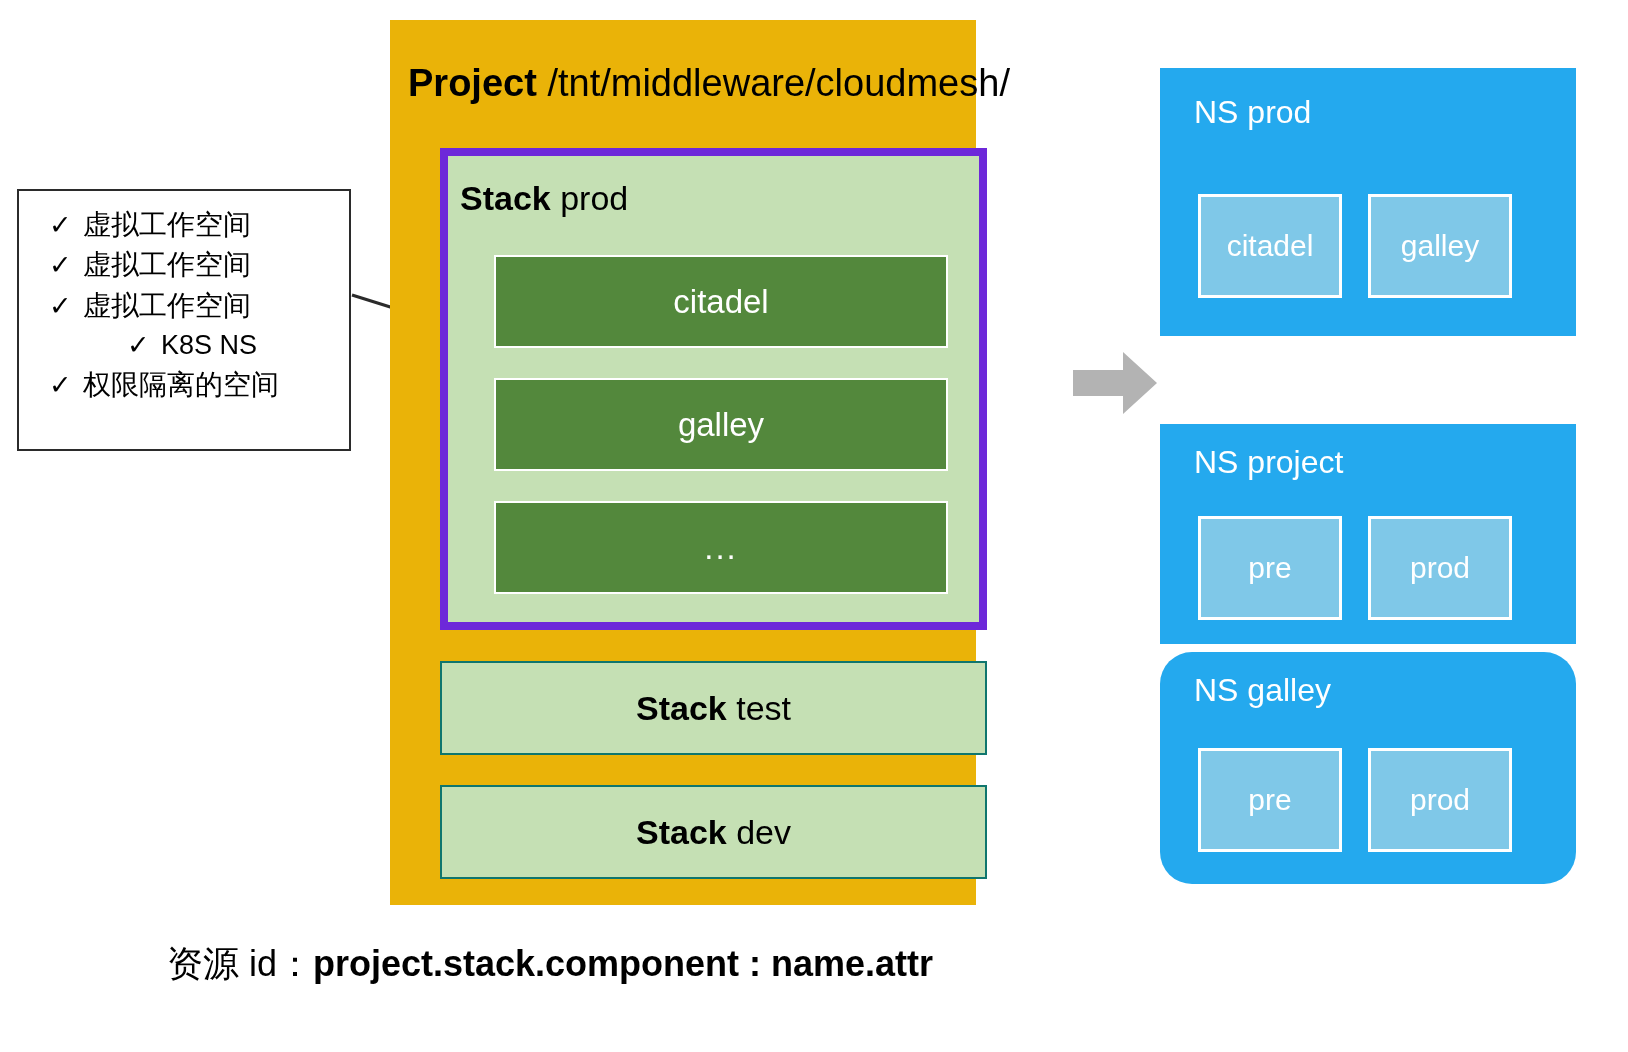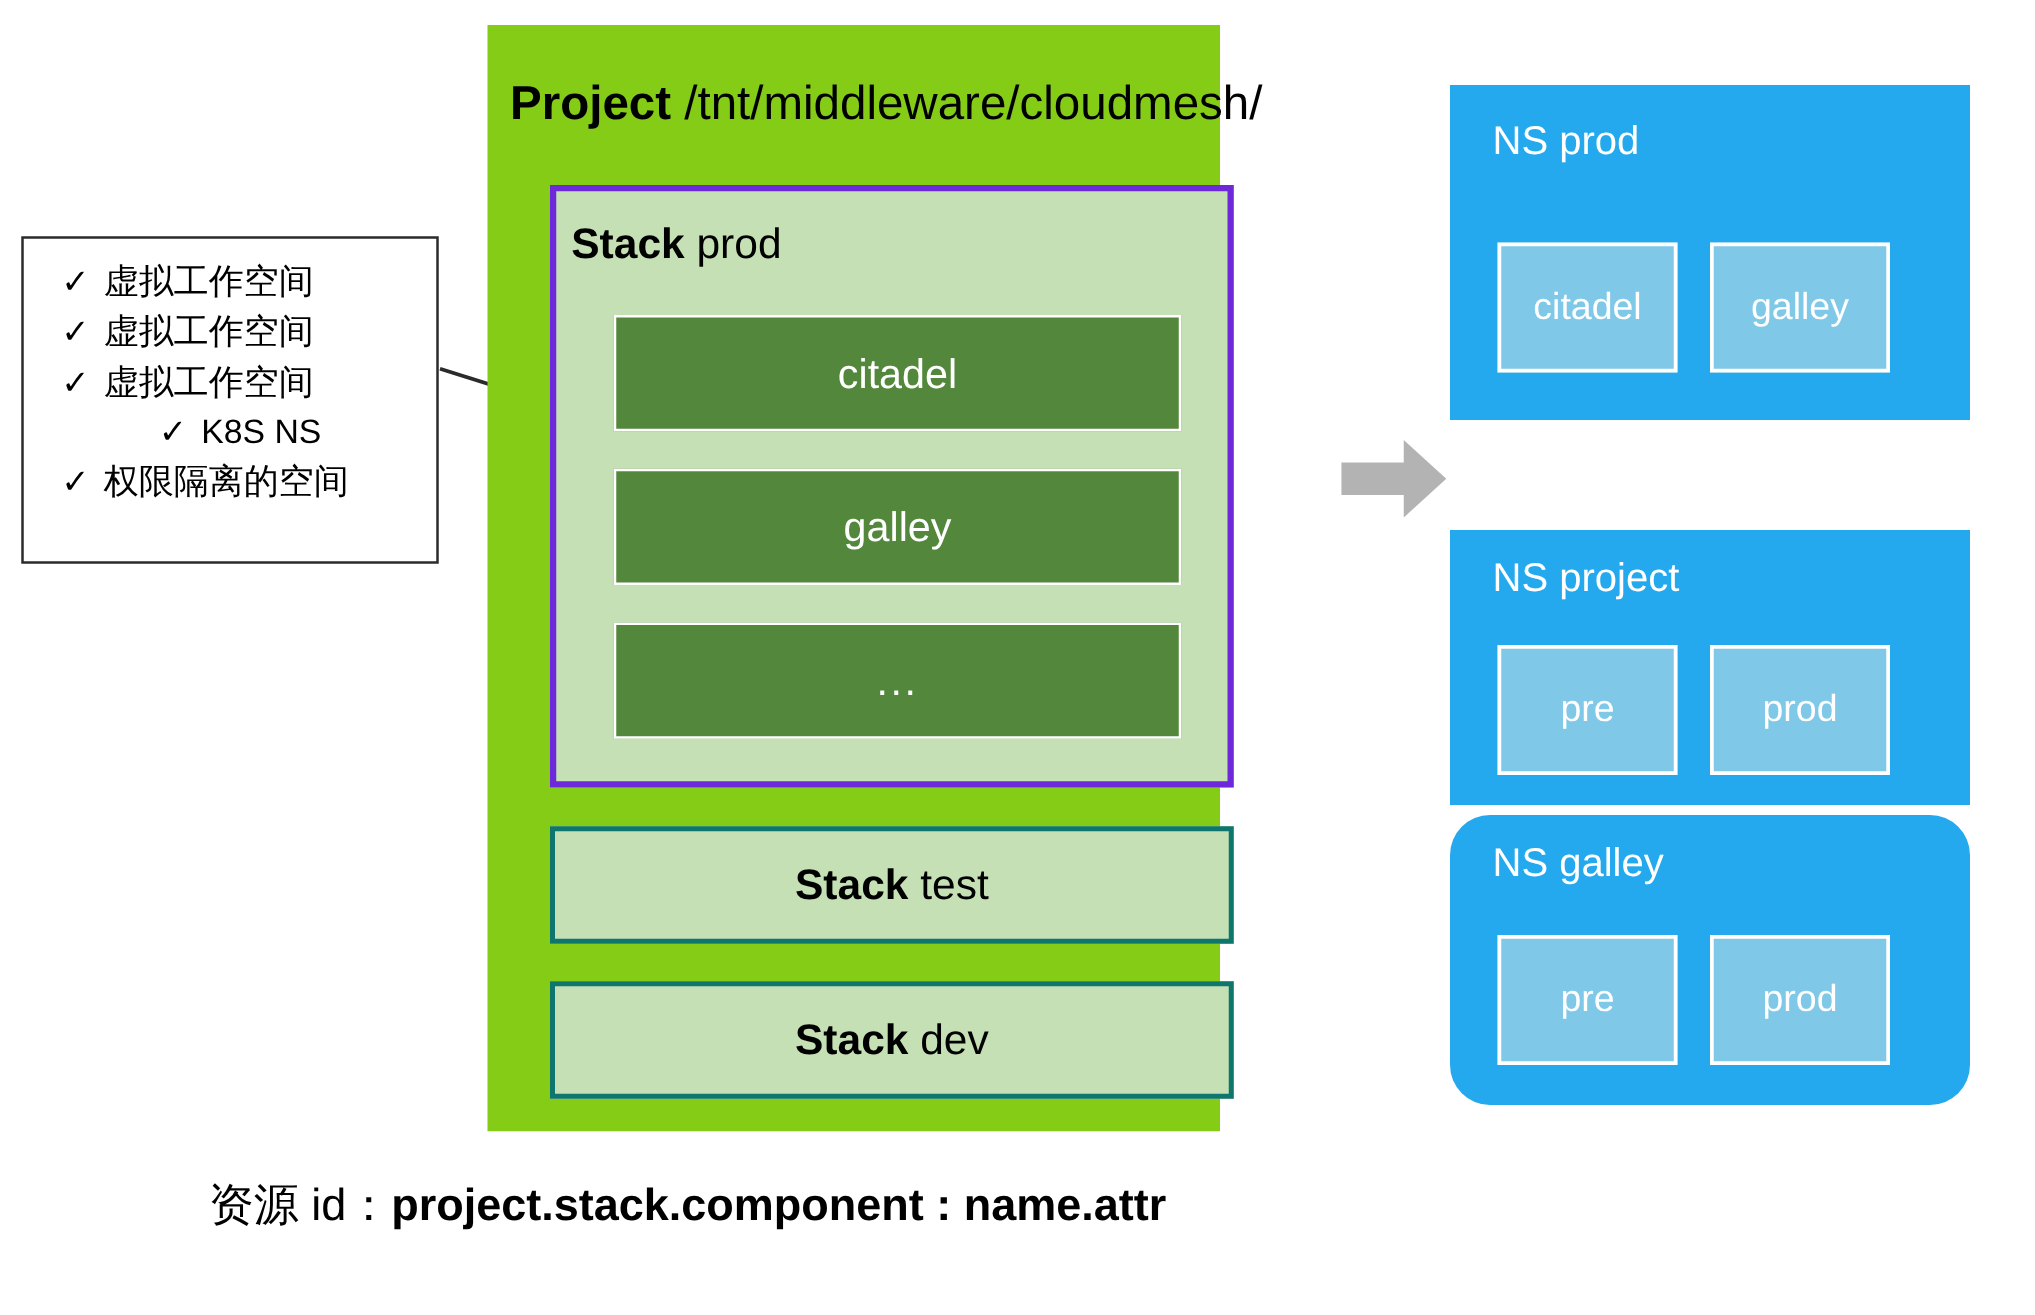--- a/index.html
+++ b/index.html
@@ -69,21 +69,21 @@
     pointer-events: none;
   }
 
   
   #project-panel {
     position: absolute;
     left: 390px;
     top: 20px;
     width: 586px;
     height: 885px;
-    background: #84cc16;
+    background: #eab308;
     box-sizing: border-box;
   }
   #project-title {
     position: absolute;
     left: 18px;
     top: 42px;
     font-size: 38px;
     color: #000000;
     white-space: nowrap;
     overflow: hidden;
@@ -94,21 +94,21 @@
   }
 
   
   #stack-prod {
     position: absolute;
     left: 50px;
     top: 128px;
     width: 547px;
     height: 482px;
     background: #c5e0b4;
-    border: 5px solid #6d28d9;
+    border: 8px solid #6d28d9;
     box-sizing: border-box;
   }
   #stack-prod-title {
     position: absolute;
     left: 12px;
     top: 23px;
     font-size: 34px;
     color: #000000;
     white-space: nowrap;
   }
@@ -133,21 +133,21 @@
   #component-ellipsis{ top: 345px; }
   #component-ellipsis .comp-label { letter-spacing: 2px; }
 
   
   .stack-collapsed {
     position: absolute;
     left: 50px;
     width: 547px;
     height: 94px;
     background: #c5e0b4;
-    border: 4px solid #0f766e;
+    border: 2px solid #0f766e;
     box-sizing: border-box;
     display: flex;
     align-items: center;
     justify-content: center;
     font-size: 34px;
     color: #000000;
   }
   #stack-test { top: 641px; }
   #stack-dev  { top: 765px; }
   .stack-collapsed .kw { font-weight: bold; }

